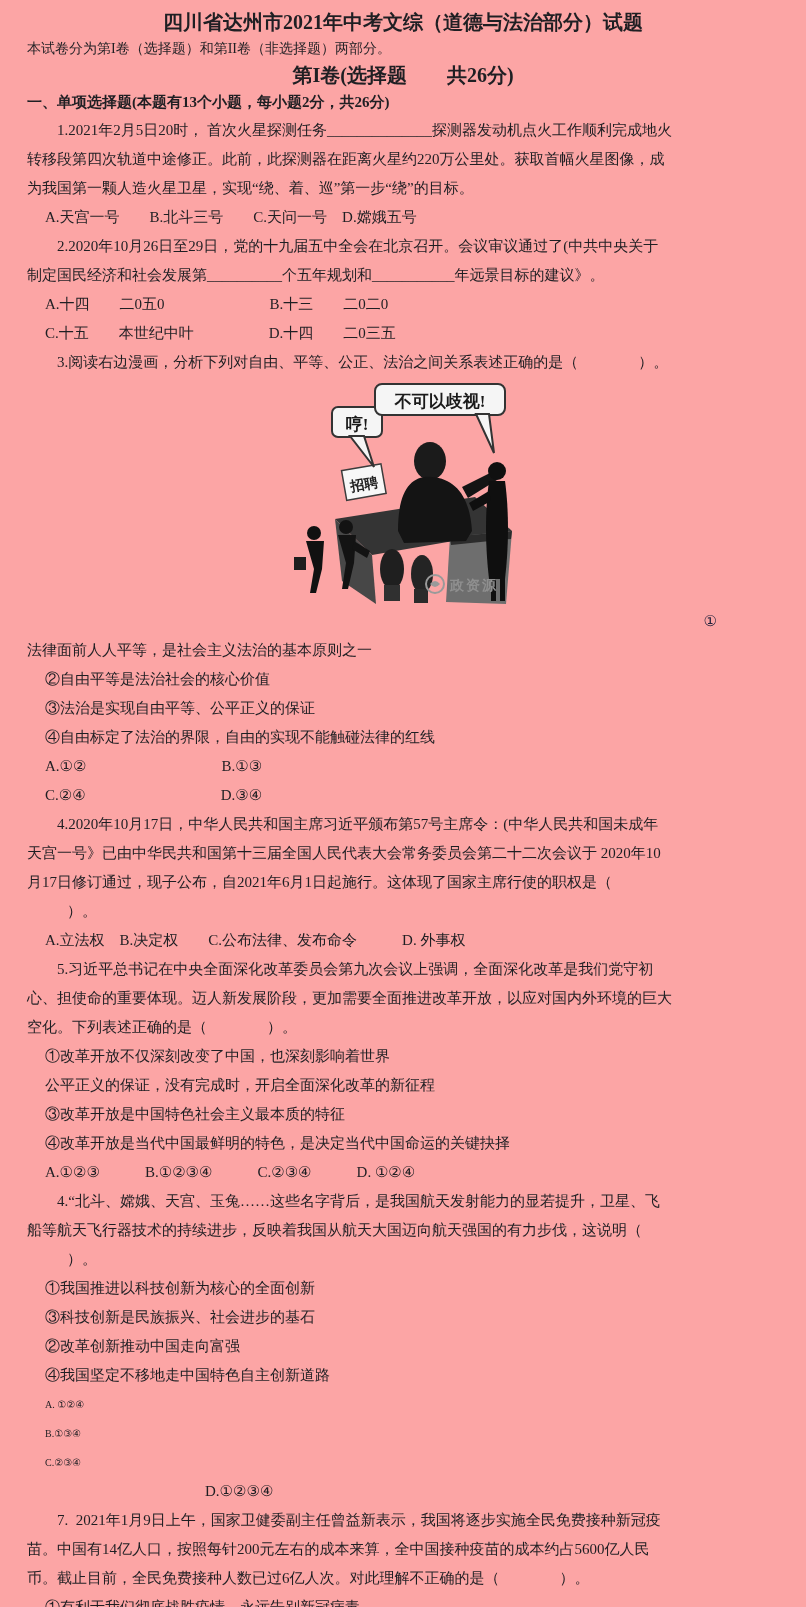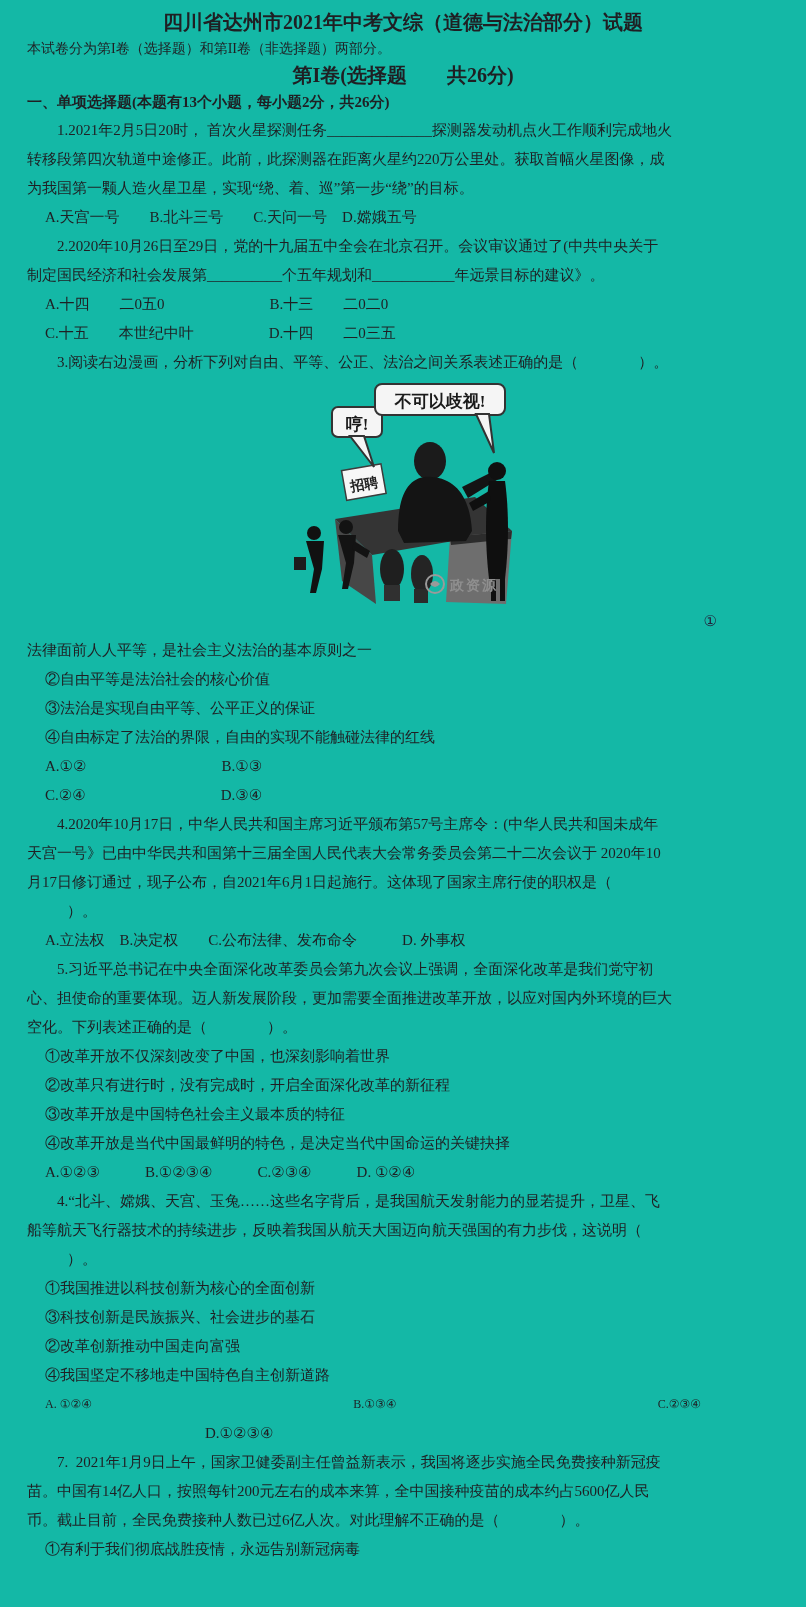--- a/index.html
+++ b/index.html
@@ -1,37 +1,37 @@
 <!DOCTYPE html>
 <html><head>
 <meta charset="utf-8">
 <style>
   html,body { margin:0; padding:0; background:#ffffff; }
   .page {
     position:relative;
     width:806px; height:1607px;
-    background:#14b8a6;
+    background:#fca5a5;
     color:#1f1f23;
     font-family:"Liberation Serif","DejaVu Serif",serif;
     padding:8px 27px 0 27px;
     box-sizing:border-box;
     overflow:hidden;
   }
   .title { text-align:center; font-size:20px; font-weight:bold; line-height:28px; white-space:pre-wrap; }
   .subtitle { text-align:left; font-size:14px; line-height:26px; white-space:pre-wrap; }
   .section-heading { text-align:center; font-size:20px; font-weight:bold; line-height:27px; white-space:pre-wrap; }
   .part-heading { font-size:15px; font-weight:bold; line-height:27px; white-space:pre-wrap; }
   .line { font-size:15px; line-height:29px; white-space:pre-wrap; }
   .indent { text-indent:30px; }
   .opt { padding-left:18px; }
   .close-paren { padding-left:40px; }
   .comic-wrap { position:relative; height:230px; }
   .comic-svg { position:absolute; left:253px; top:2px; }
   .circle-mark { font-size:15px; line-height:29px; text-align:right; padding-right:62px; color:#23233d; }
-  .q6-abc { display:flex; justify-content:space-between; padding:0 78px 0 18px; font-size:12px; line-height:29px; white-space:pre; }
+  .q6-abc { display:flex; justify-content:center; padding:0 78px 0 18px; font-size:10px; line-height:29px; white-space:pre;flex-direction:column; }
   .q6-d { padding-left:178px; }
 </style>
 </head>
 <body>
 
 <div class="page">
 
   <div class="title">四川省达州市2021年中考文综（道德与法治部分）试题</div>
   <div class="subtitle">本试卷分为第I卷（选择题）和第II卷（非选择题）两部分。</div>
   <div class="section-heading">第I卷(选择题　　共26分)</div>
@@ -124,21 +124,21 @@
   <div class="line indent">4.2020年10月17日，中华人民共和国主席习近平颁布第57号主席令：(中华人民共和国未成年</div>
   <div class="line">天宫一号》已由中华民共和国第十三届全国人民代表大会常务委员会第二十二次会议于 2020年10</div>
   <div class="line">月17日修订通过，现子公布，自2021年6月1日起施行。这体现了国家主席行使的职权是（</div>
   <div class="line close-paren">）。</div>
   <div class="line opt">A.立法权　B.决定权　　C.公布法律、发布命令　　　D. 外事权</div>
 
   <div class="line indent">5.习近平总书记在中央全面深化改革委员会第九次会议上强调，全面深化改革是我们党守初</div>
   <div class="line">心、担使命的重要体现。迈人新发展阶段，更加需要全面推进改革开放，以应对国内外环境的巨大</div>
   <div class="line">空化。下列表述正确的是（　　　　）。</div>
   <div class="line opt">①改革开放不仅深刻改变了中国，也深刻影响着世界</div>
-  <div class="line opt">②改革只有进行时，没有完成时，开启全面深化改革的新征程</div>
+  <div class="line opt">公平正义的保证，没有完成时，开启全面深化改革的新征程</div>
   <div class="line opt">③改革开放是中国特色社会主义最本质的特征</div>
   <div class="line opt">④改革开放是当代中国最鲜明的特色，是决定当代中国命运的关键抉择</div>
   <div class="line opt">A.①②③　　　B.①②③④　　　C.②③④　　　D. ①②④</div>
 
   <div class="line indent">4.“北斗、嫦娥、天宫、玉兔……这些名字背后，是我国航天发射能力的显若提升，卫星、飞</div>
   <div class="line">船等航天飞行器技术的持续进步，反映着我国从航天大国迈向航天强国的有力步伐，这说明（</div>
   <div class="line close-paren">）。</div>
   <div class="line opt">①我国推进以科技创新为核心的全面创新</div>
   <div class="line opt">③科技创新是民族振兴、社会进步的基石</div>
   <div class="line opt">②改革创新推动中国走向富强</div>

